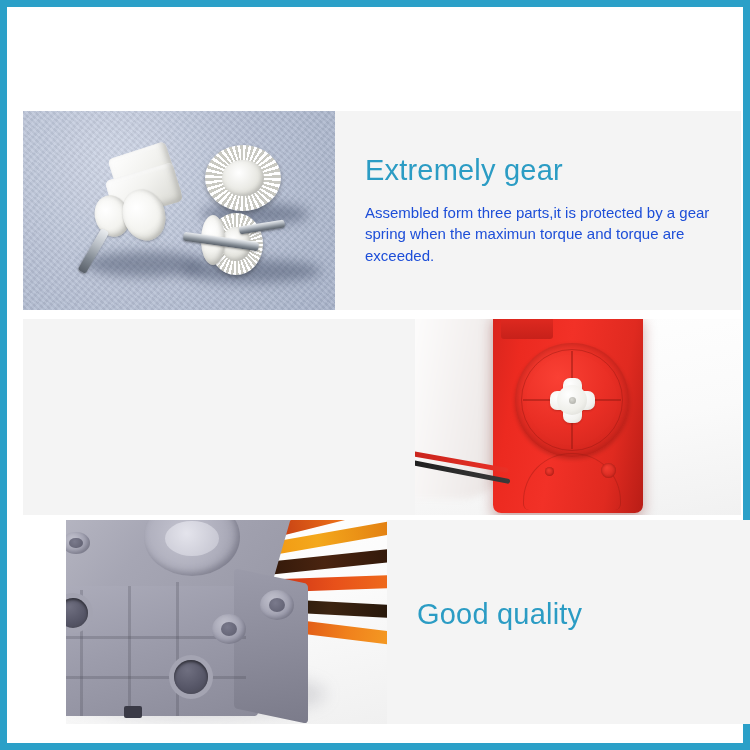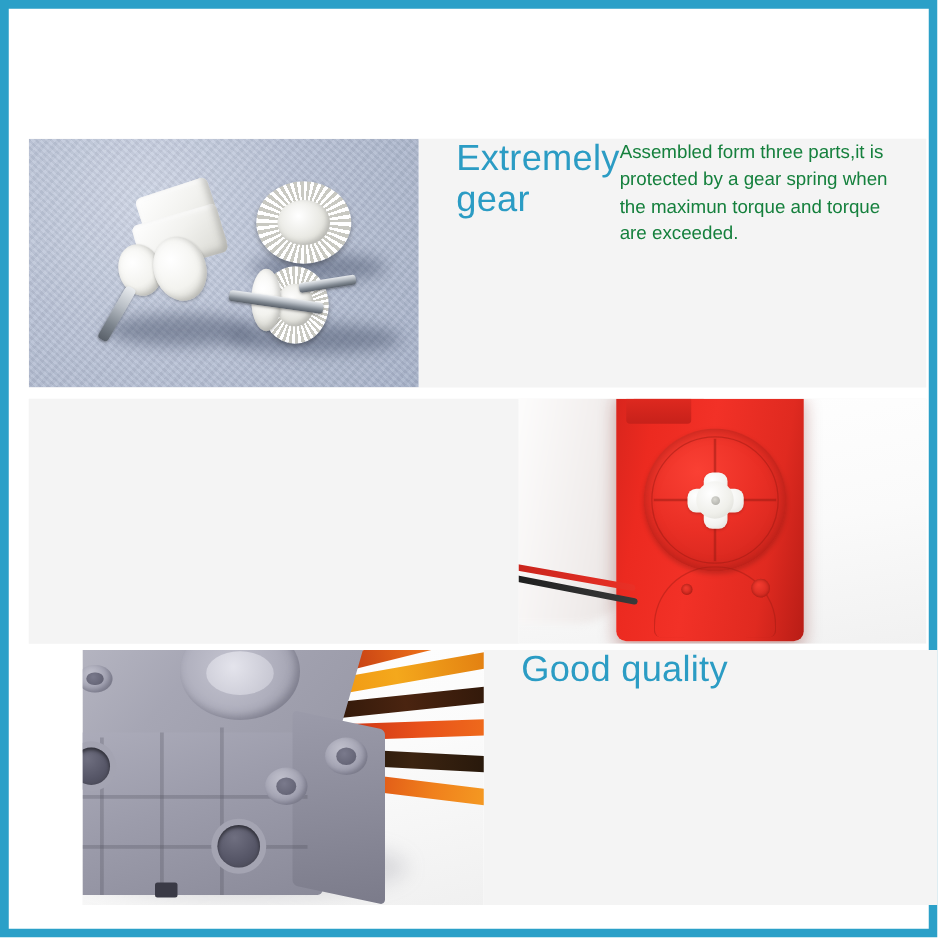--- a/index.html
+++ b/index.html
@@ -73,42 +73,43 @@
     overflow: hidden;
     background: #ffffff;
   }
   .photo.p1 { width: 312px; height: 199px; }
   .photo.p2 { width: 326px; height: 196px; }
   .photo.p3 { width: 321px; height: 204px; }
 
   .text-col {
     flex: 1 1 auto;
     display: flex;
-    justify-content: space-between;
+    flex-direction: column;
+    justify-content: center;
     padding: 0 14px 0 30px;
     box-sizing: border-box;
   }
   .text-col.right {
     align-items: flex-end;
     text-align: right;
     padding: 0 22px 0 14px;
   }
 
   .feat-title {
     color: #2b9cc4;
     font-size: 29px;
     font-weight: 400;
     line-height: 1.15;
     margin: 0 0 14px 0;
     letter-spacing: 0.2px;
   }
   .feat-title.sm { margin-bottom: 12px; }
 
   .feat-desc {
-    color: #15803d;
+    color: #1d4ed8;
     font-size: 15px;
     line-height: 1.45;
     margin: 0;
     max-width: 360px;
   }
   .feat-desc.loose { line-height: 1.95; }
   .feat-desc.single { max-width: 100%; }
 
   
   .gearscene {

